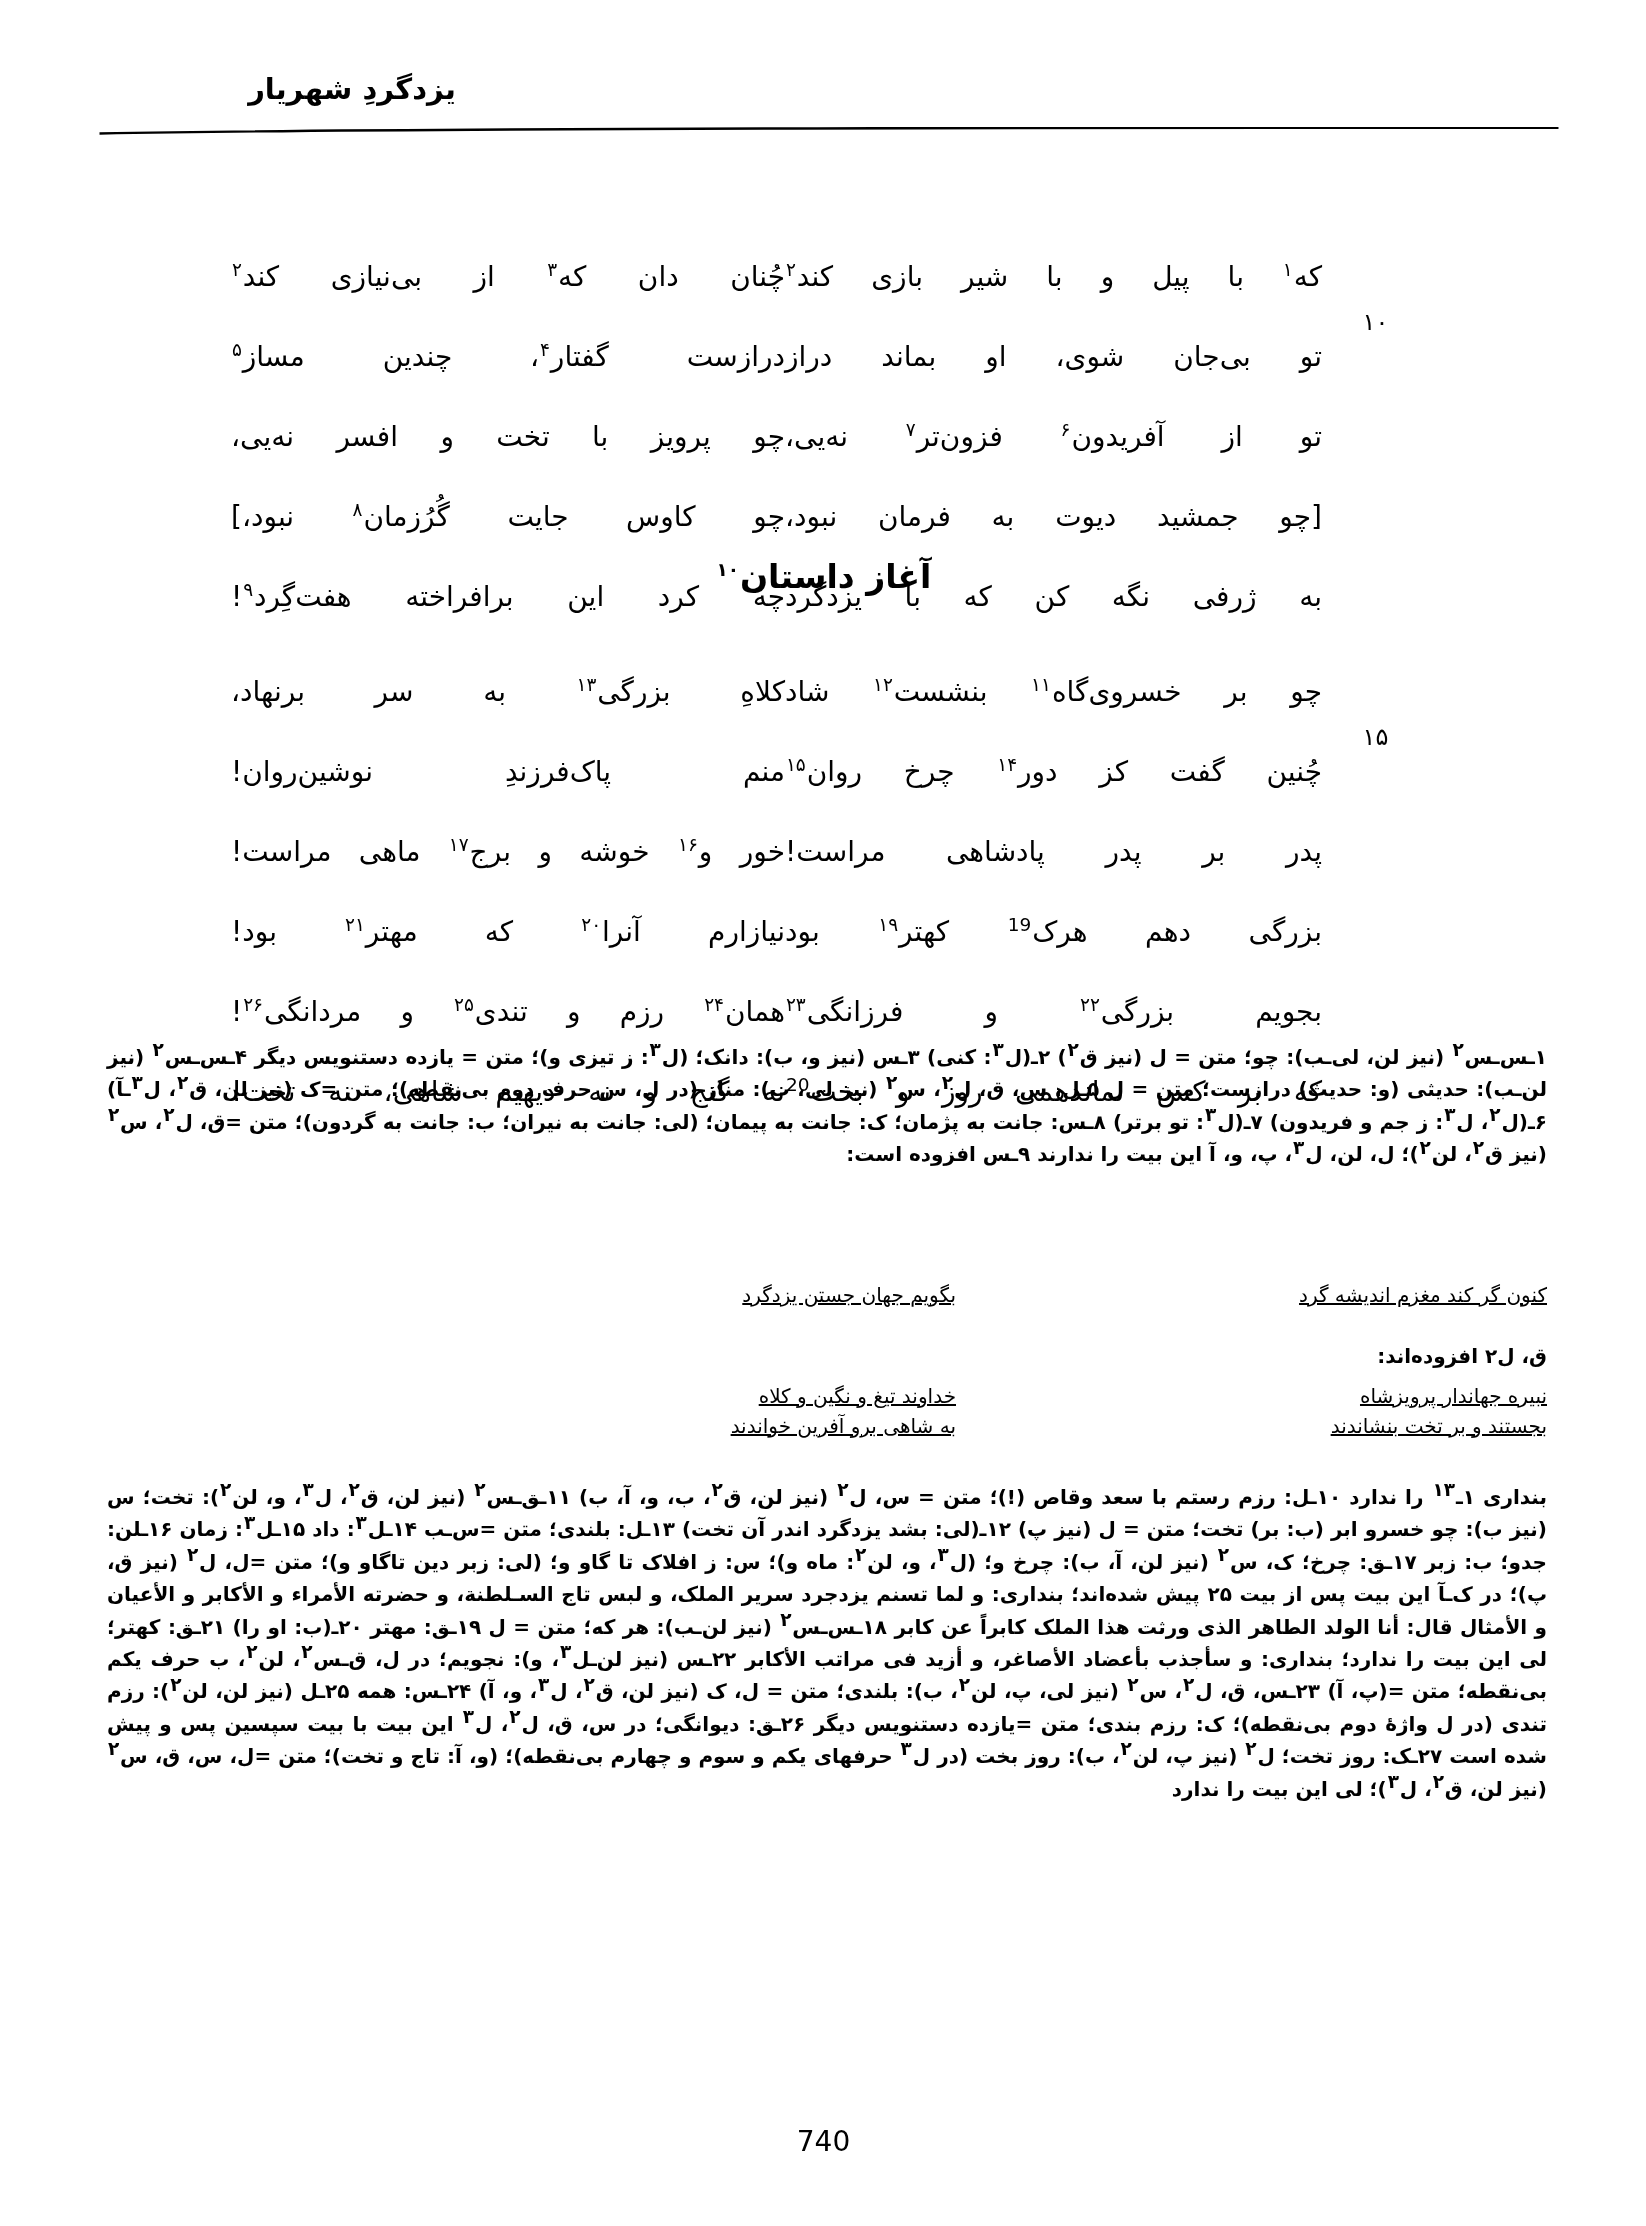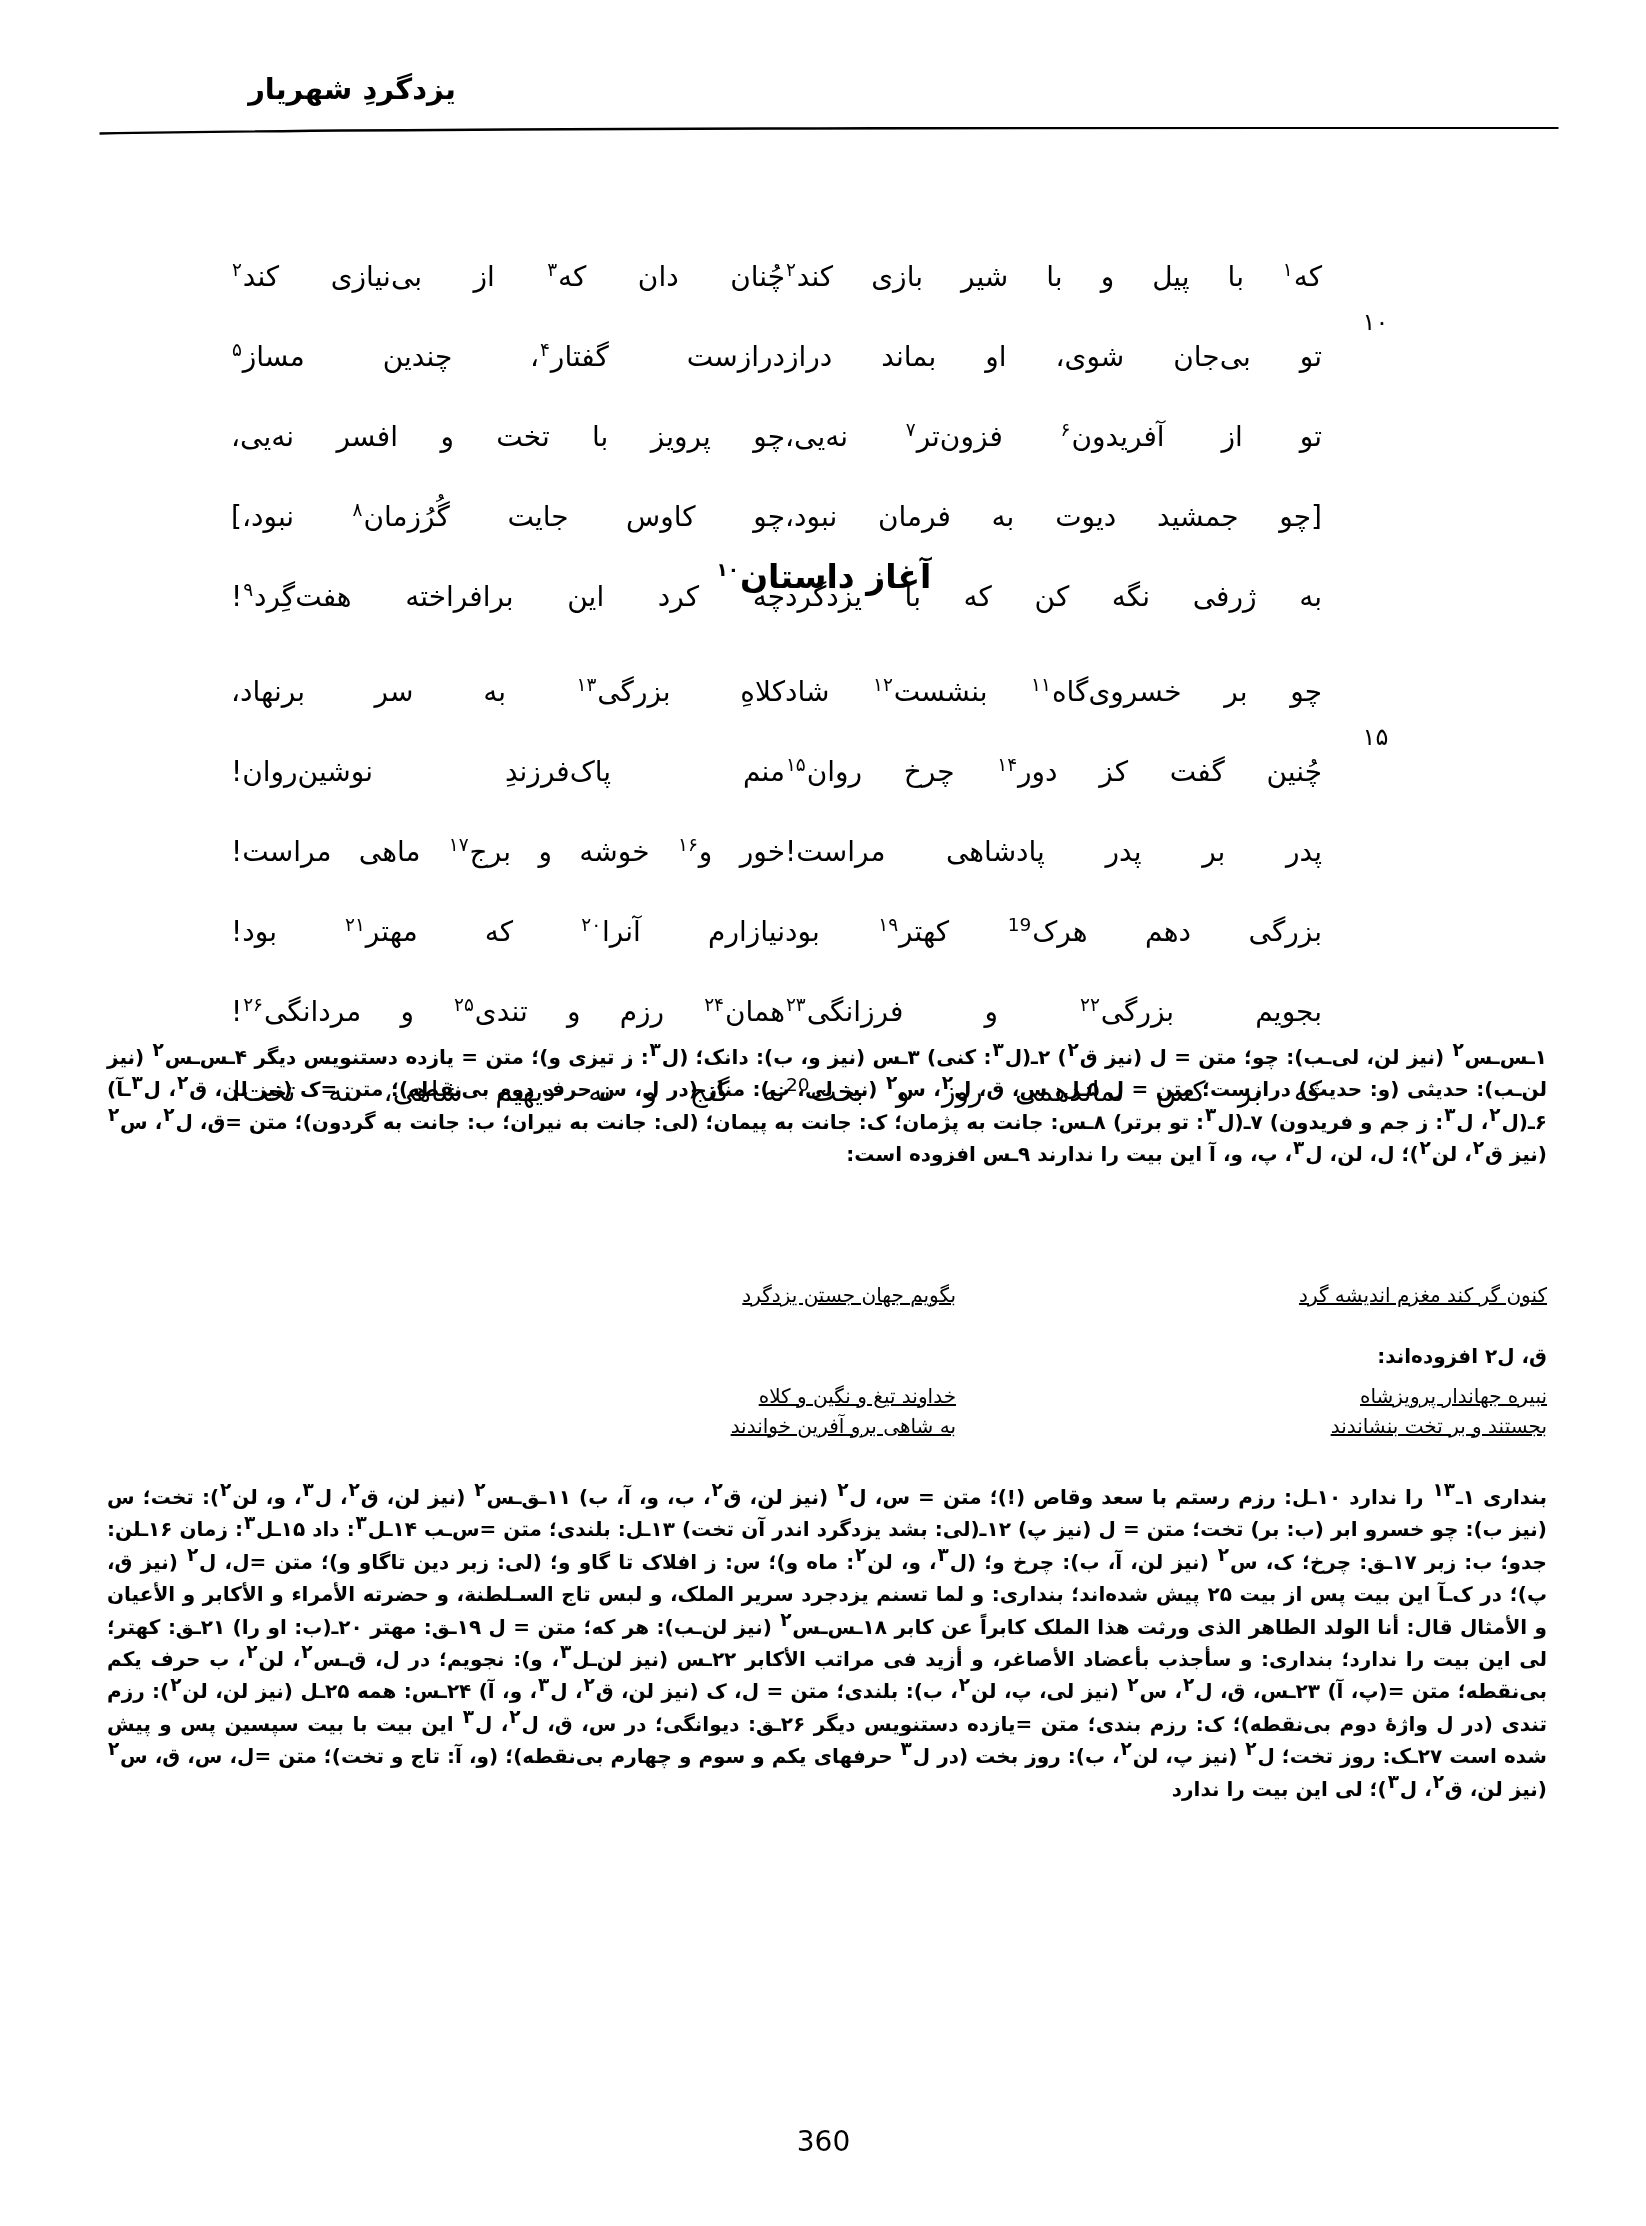--- a/index.html
+++ b/index.html
@@ -250,16 +250,16 @@
       <div class="inset-row">
         <div class="inset-h">بجستند و بر تخت بنشاندند</div>
         <div class="inset-h left">به شاهی برو آفرین خواندند</div>
       </div>
     </div>
 
   <div class="apparatus" id="app-bottom" style="top:1481px;">
     <p class="bigblock">بنداری ۱ـ<sup class="fn">۱۳</sup> را ندارد   ۱۰ـل: رزم رستم با سعد وقاص (!)؛ متن = س، ل<sup class="fn">۲</sup> (نیز لن، ق<sup class="fn">۲</sup>، ب، و، آ، ب)   ۱۱ـق‌ـس<sup class="fn">۲</sup> (نیز لن، ق<sup class="fn">۲</sup>، ل<sup class="fn">۳</sup>، و، لن<sup class="fn">۲</sup>): تخت؛ س (نیز ب): چو خسرو ابر (ب: بر) تخت؛ متن = ل (نیز پ)   ۱۲ـ(لی: بشد یزدگرد اندر آن تخت)   ۱۳ـل: بلندی؛ متن =س‌ـب   ۱۴ـل<sup class="fn">۳</sup>: داد   ۱۵ـل<sup class="fn">۳</sup>: زمان   ۱۶ـلن: جدو؛ ب: زبر   ۱۷ـق: چرخ؛ ک، س<sup class="fn">۲</sup> (نیز لن، آ، ب): چرخ و؛ (ل<sup class="fn">۳</sup>، و، لن<sup class="fn">۲</sup>: ماه و)؛ س: ز افلاک تا گاو و؛ (لی: زبر دین تاگاو و)؛ متن =ل، ل<sup class="fn">۲</sup> (نیز ق، پ)؛ در ک‌ـآ این بیت پس از بیت ۲۵ پیش شده‌اند؛ بنداری: و لما تسنم یزدجرد سریر الملک، و لبس تاج السـلطنة، و حضرته الأمراء و الأکابر و الأعیان و الأمثال قال: أنا الولد الطاهر الذی ورثت هذا الملک کابراً عن کابر   ۱۸ـس‌ـس<sup class="fn">۲</sup> (نیز لن‌ـب): هر که؛ متن = ل   ۱۹ـق: مهتر   ۲۰ـ(ب: او را)   ۲۱ـق: کهتر؛ لی این بیت را ندارد؛ بنداری: و سأجذب بأعضاد الأصاغر، و أزید فی مراتب الأکابر   ۲۲ـس (نیز لن‌ـل<sup class="fn">۳</sup>، و): نجویم؛ در ل، ق‌ـس<sup class="fn">۲</sup>، لن<sup class="fn">۲</sup>، ب حرف یکم بی‌نقطه؛ متن =(پ، آ)   ۲۳ـس، ق، ل<sup class="fn">۲</sup>، س<sup class="fn">۲</sup> (نیز لی، پ، لن<sup class="fn">۲</sup>، ب): بلندی؛ متن = ل، ک (نیز لن، ق<sup class="fn">۲</sup>، ل<sup class="fn">۳</sup>، و، آ)   ۲۴ـس: همه   ۲۵ـل (نیز لن، لن<sup class="fn">۲</sup>): رزم تندی (در ل واژهٔ دوم بی‌نقطه)؛ ک: رزم بندی؛ متن =یازده دستنویس دیگر   ۲۶ـق: دیوانگی؛ در س، ق، ل<sup class="fn">۲</sup>، ل<sup class="fn">۳</sup> این بیت با بیت سپسین پس و پیش شده است   ۲۷ـک: روز تخت؛ ل<sup class="fn">۲</sup> (نیز پ، لن<sup class="fn">۲</sup>، ب): روز بخت (در ل<sup class="fn">۳</sup> حرفهای یکم و سوم و چهارم بی‌نقطه)؛ (و، آ: تاج و تخت)؛ متن =ل، س، ق، س<sup class="fn">۲</sup> (نیز لن، ق<sup class="fn">۲</sup>، ل<sup class="fn">۳</sup>)؛ لی این بیت را ندارد</p>
   </div>
 
-  <div class="folio">360</div>
+  <div class="folio">740</div>
 
 </div>
 
 
 </body></html>

